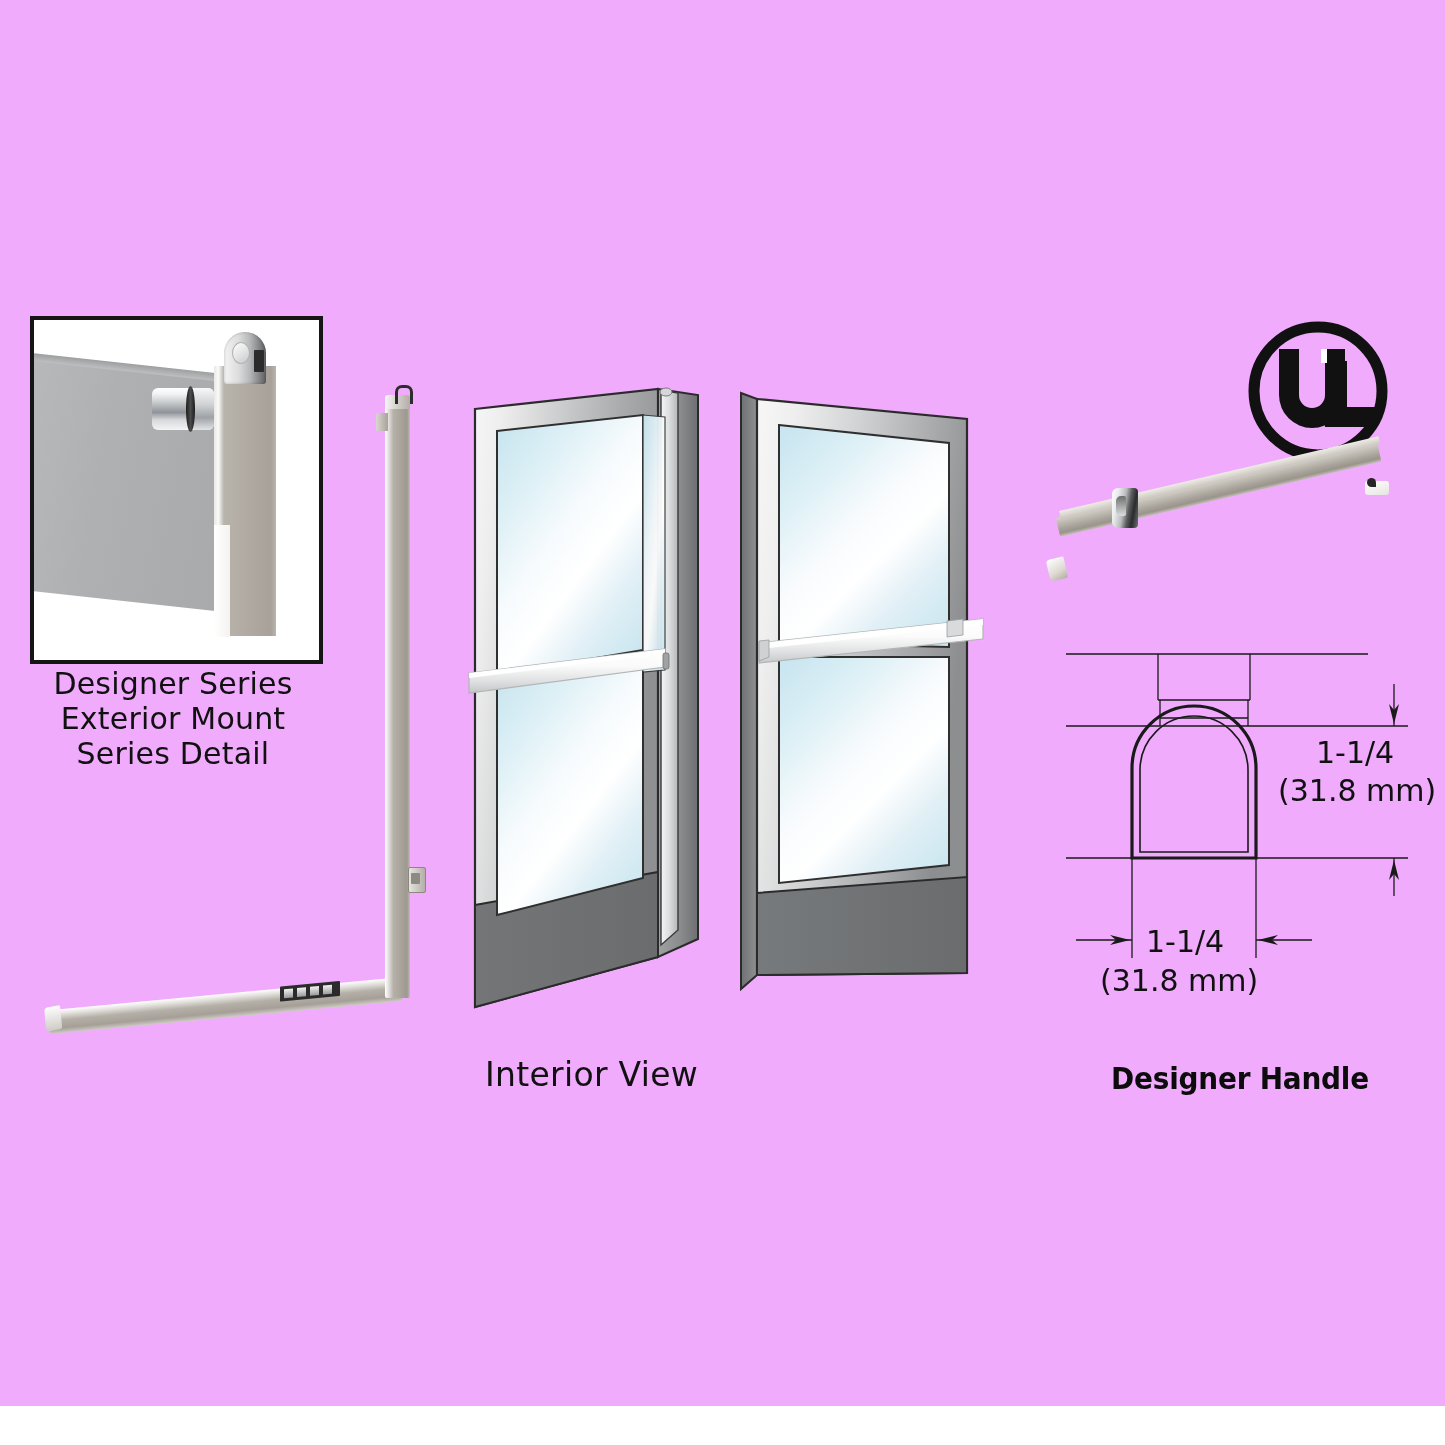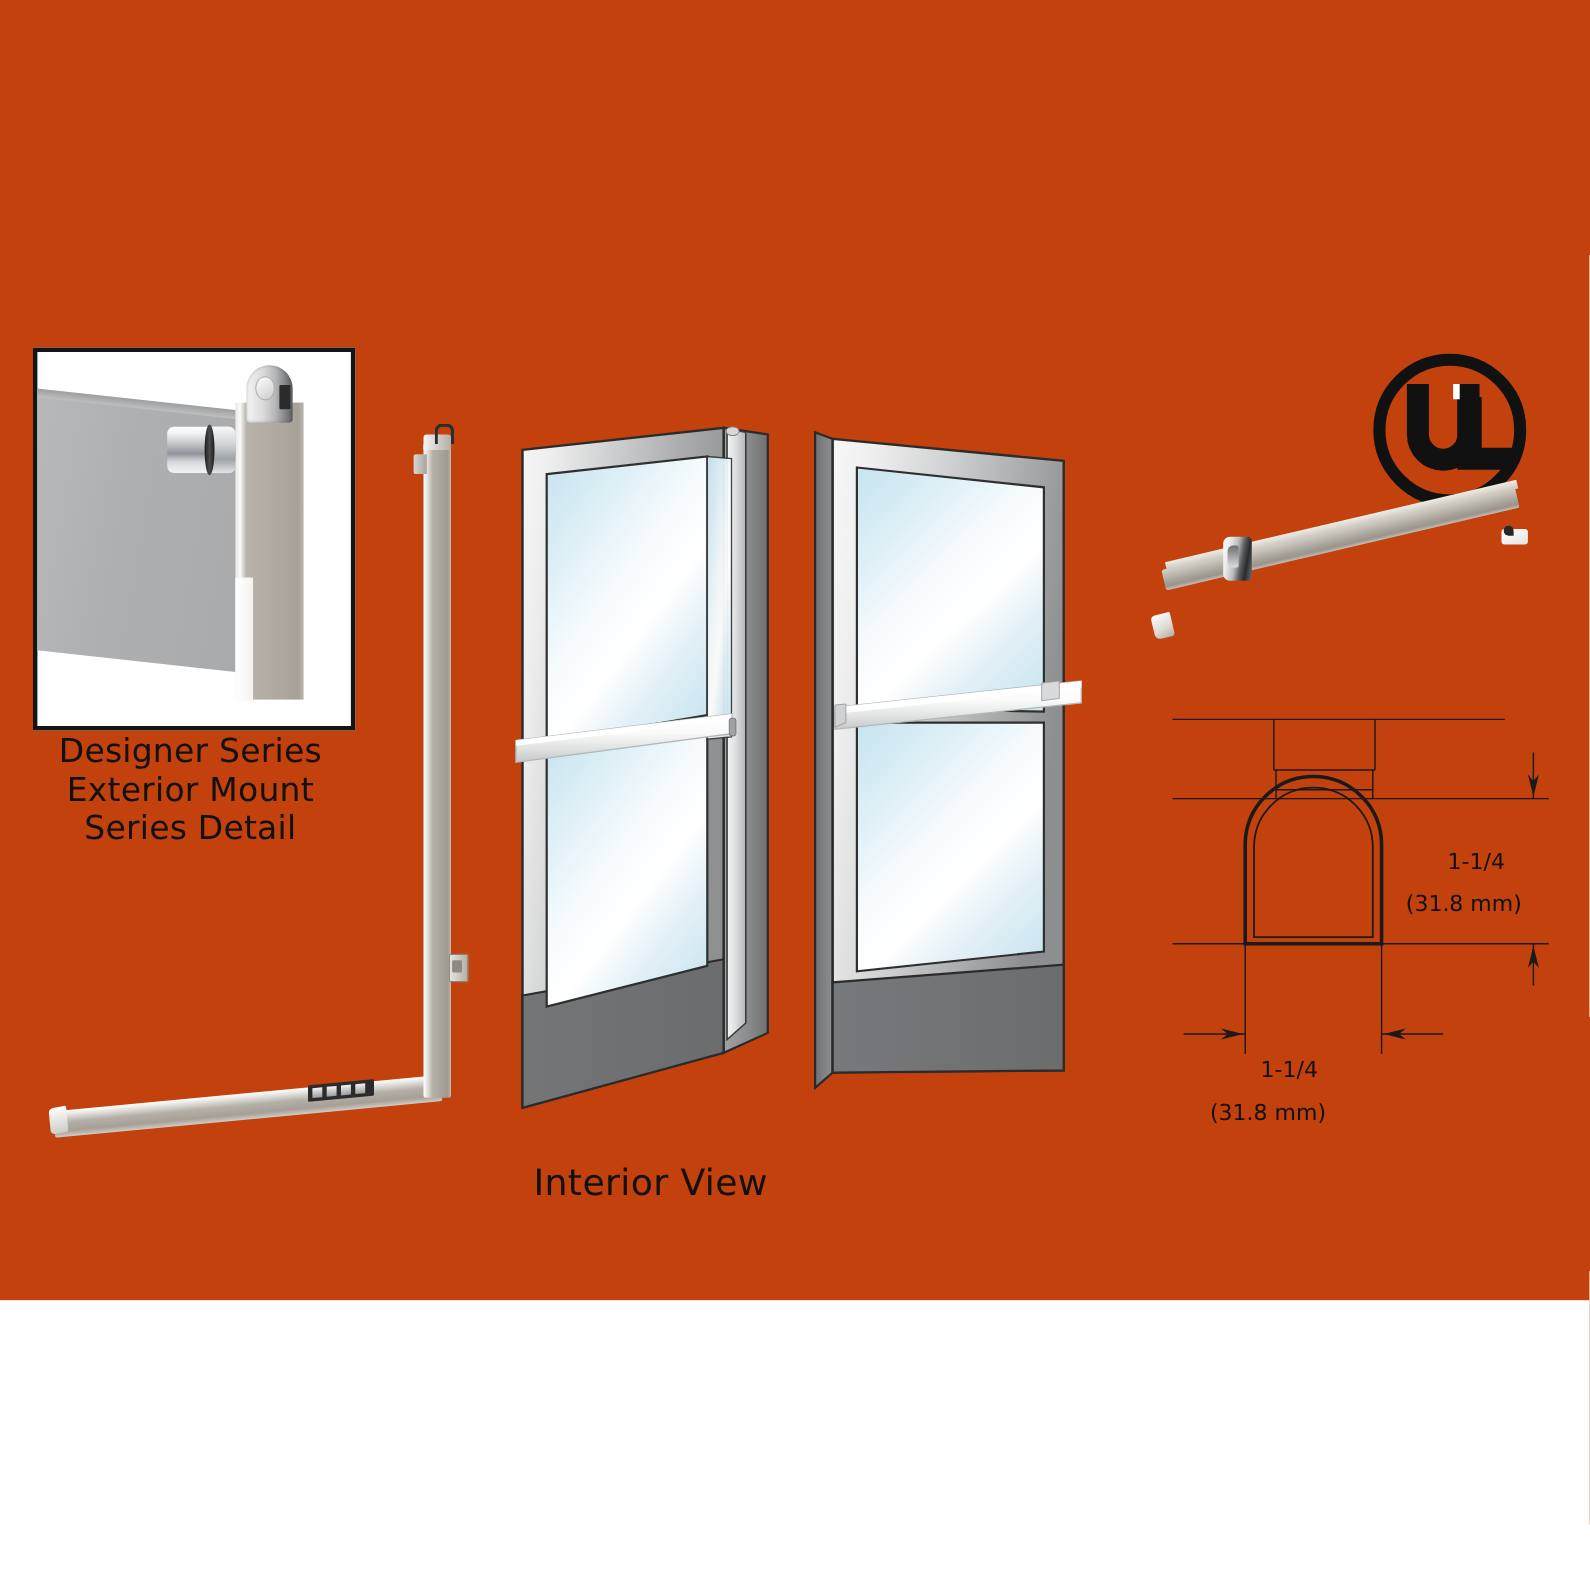--- a/index.html
+++ b/index.html
@@ -12,22 +12,22 @@
     height: 1445px;
     position: relative;
     overflow: hidden;
     font-family: "Liberation Sans", sans-serif;
     -webkit-font-smoothing: antialiased;
   }
   #stage {
     position: absolute;
     left: 0; top: 0;
     width: 1445px;
-    height: 1182px;
-    background: #c2410c;
+    height: 1406px;
+    background: #f0abfc;
   }
   .abs { position: absolute; }
 
   
   #latch-detail-box {
     left: 30px; top: 316px;
     width: 285px; height: 340px;
     border: 4px solid #151515;
     background: #ffffff;
     overflow: hidden;
@@ -258,24 +258,23 @@
     border-radius: 5px 2px 2px 5px;
   }
 
   
   #section-detail { left: 1048px; top: 640px; width: 395px; height: 400px; }
   #section-detail svg { display: block; }
 
   .dim-text {
     position: absolute;
     font-family: "DejaVu Sans", sans-serif;
-    font-size: 20px;
+    font-size: 30px;
     color: #111111;
     white-space: nowrap;
-    margin-top: 36px;
   }
 
   #section-caption {
     left: 1040px; top: 1058px;
     width: 400px;
     text-align: center;
     font-family: "DejaVu Sans Condensed", "DejaVu Sans", sans-serif;
     font-weight: bold;
     font-size: 31px;
     line-height: 40px;
@@ -506,15 +505,16 @@
       <polygon points="210,300 230,295 224,300 230,305" fill="#1a1a1a"></polygon>
     </svg>
 
     <div class="dim-text" style="left:268px; top:95px;">1-1/4</div>
     <div class="dim-text" style="left:230px; top:133px;">(31.8 mm)</div>
     <div class="dim-text" style="left:98px; top:284px;">1-1/4</div>
     <div class="dim-text" style="left:52px; top:323px;">(31.8 mm)</div>
   </div>
 
   <div class="abs" id="section-caption">
+    <div>Designer Handle</div>
   </div>
 
 </div>
 
 </body></html>

